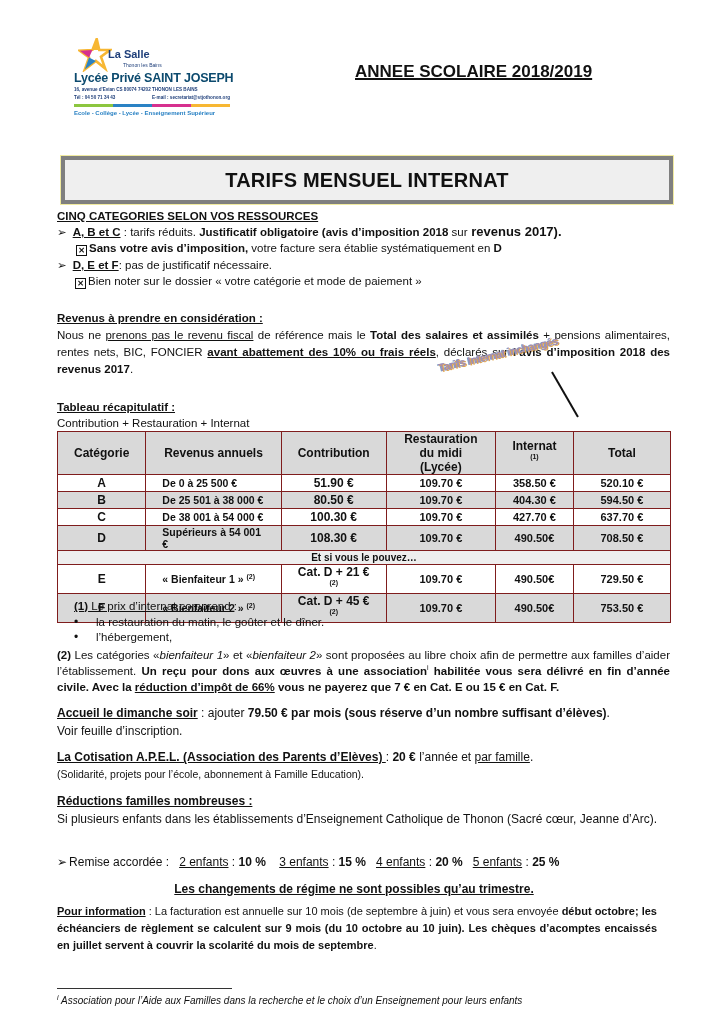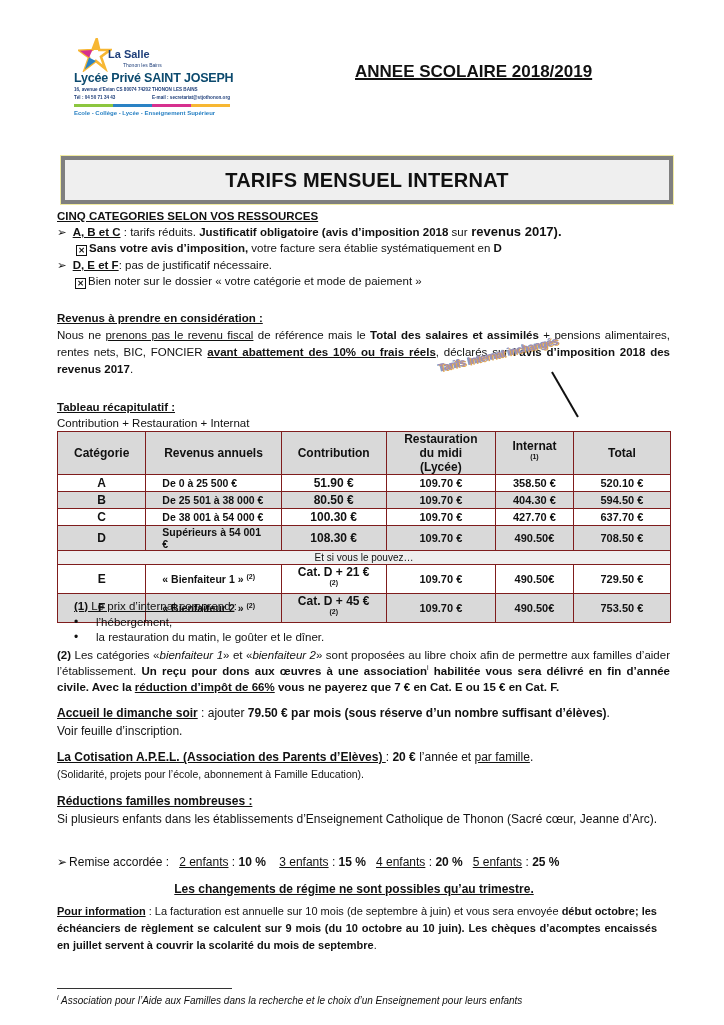--- a/index.html
+++ b/index.html
@@ -36,21 +36,21 @@
   #stamp-arrow { left: 551px; top: 372px; width: 1.5px; height: 52px; background: #111; transform: rotate(-30deg); transform-origin: top; }
 
   table#tarifs { position: absolute; left: 57px; top: 431px; width: 614px; border-collapse: collapse; font-size: 11px; }
   #tarifs th, #tarifs td { border: 1px solid #7f1d1d; padding: 0 16px; height: 16px; }
   #tarifs th { background: #d9d9d9; font-size: 12px; font-weight: bold; height: 31px; line-height: 14px; }
   #tarifs td { font-weight: bold; text-align: center; }
   #tarifs td.left { text-align: left; font-size: 10.5px; }
   #tarifs tr.grey td { background: #d9d9d9; }
   #tarifs td.big { font-size: 12px; }
   #tarifs td.cat { font-size: 12px; }
-  #tarifs tr.sep td { background: #eeeeee; font-weight: normal; font-size: 10px; height: 13px; }
+  #tarifs tr.sep td { background: #eeeeee; font-weight: bold; font-size: 10px; height: 13px; }
 
   ul.bul { position: absolute; margin: 0; padding: 0; list-style: none; font-size: 11.5px; }
   ul.bul li { line-height: 15px; white-space: nowrap; }
   ul.bul li::before { content: "•"; display: inline-block; width: 22px; font-size: 12px; }
 
   #fn-rule { left: 57px; top: 988px; width: 175px; height: 1px; background: #333; }
   #footnote { left: 57px; top: 995px; font-family: Liberation Sans, sans-serif; font-style: italic; font-size: 10px; white-space: nowrap; }
 </style>
 </head>
 <body>
@@ -177,22 +177,22 @@
       <td class="big"><span>Cat. D + 45 €</span> <sup>(2)</sup></td>
       <td>109.70 €</td>
       <td>490.50€</td>
       <td>753.50 €</td>
     </tr>
   </tbody>
 </table>
 
 <div class="txt" style="left:74px; top:599px;"><span class="b u">(1)</span><span class="u"> Le prix d’internat comprend</span><span> :</span></div>
 <ul class="bul" style="left:74px; top:615px;">
+  <li>la restauration du matin, le goûter et le dîner.</li>
   <li>l’hébergement,</li>
-  <li>la restauration du matin, le goûter et le dîner.</li>
 </ul>
 <div class="txt just" style="left:57px; top:647px; width:613px; line-height:16px;"><span class="b">(2)</span><span> Les catégories «</span><span class="i">bienfaiteur 1</span><span>» et «</span><span class="i">bienfaiteur 2</span><span>» sont proposées au libre choix afin de permettre aux familles d’aider l’établissement. </span><span class="b">Un reçu pour dons aux œuvres à une association</span><sup>i</sup><span class="b"> habilitée vous sera délivré en fin d’année civile. Avec la </span><span class="b u">réduction d’impôt de 66%</span><span class="b"> vous ne payerez que 7 € en Cat. E ou 15 € en Cat. F.</span></div>
 
 <div class="txt" style="left:57px; top:706px; font-size:12px;"><span class="b u">Accueil le dimanche soir</span><span> : ajouter </span><span class="b">79.50 € par mois (sous réserve d’un nombre suffisant d’élèves)</span><span>.</span></div>
 <div class="txt" style="left:57px; top:724px; font-size:12px;">Voir feuille d’inscription.</div>
 
 <div class="txt" style="left:57px; top:750px; font-size:12px;"><span class="b u">La Cotisation A.P.E.L.  (Association des Parents d’Elèves) </span><span>: </span><span class="b">20 €</span><span> l’année et  </span><span class="u">par famille</span><span>.</span></div>
 <div class="txt" style="left:57px; top:767px; font-size:10.5px;">(Solidarité, projets pour l’école, abonnement à Famille Education).</div>
 
 <div class="txt b u" style="left:57px; top:794px; font-size:12px;">Réductions familles nombreuses :</div>

